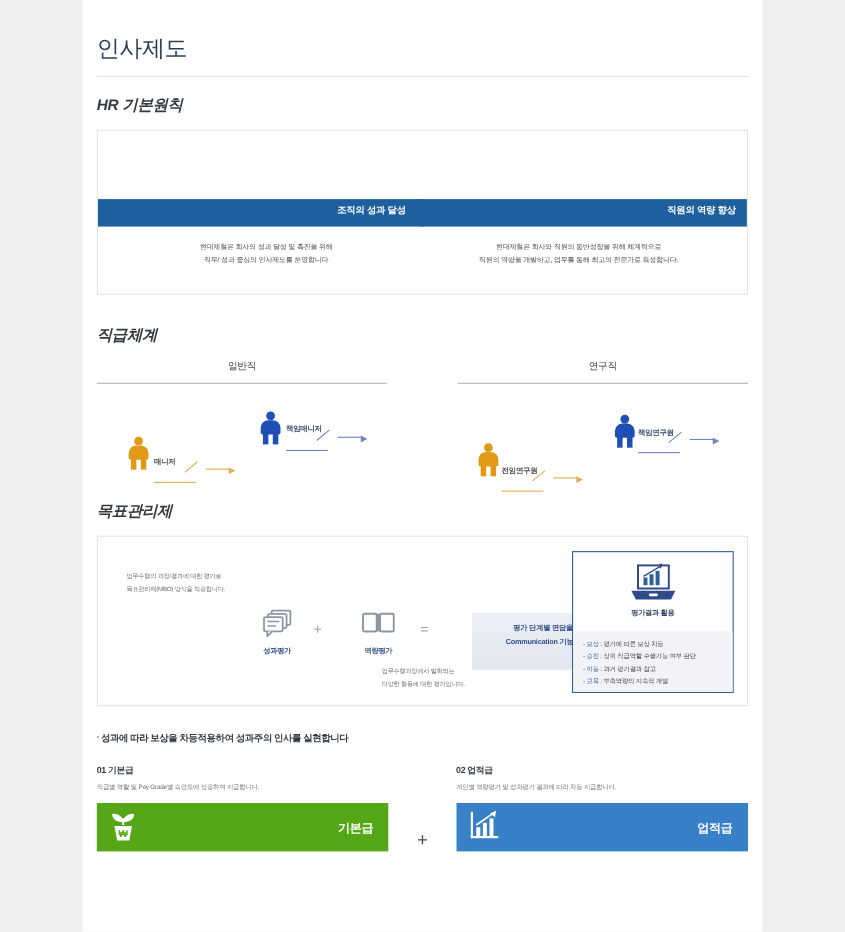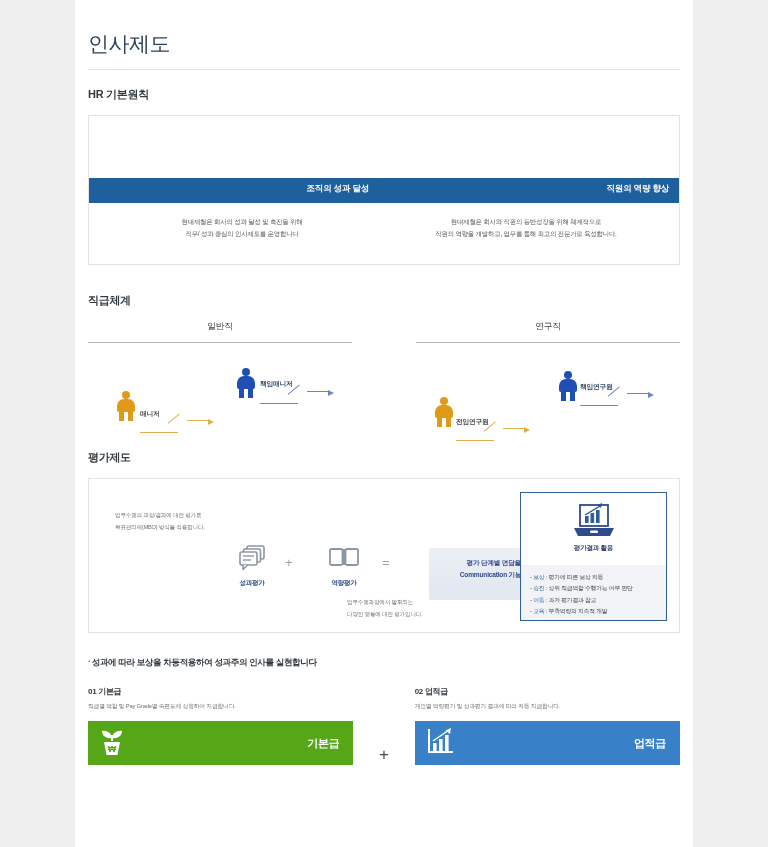--- a/index.html
+++ b/index.html
@@ -16,22 +16,22 @@
   }
   .inner { padding: 30px 13px 8px 13px; }
 
   
   .page-title {
     font-size: 21px; color: #2d3f54; font-weight: 400;
     letter-spacing: -0.5px; padding-bottom: 11px;
   }
   .title-rule { border-bottom: 1px solid #e2e2e2; margin-bottom: 17px; }
   .sec-title {
-    font-size: 11px; font-weight: bold; color: #333a40;
-    letter-spacing: -0.3px; margin-bottom: 13px;
+    font-size: 14px; font-weight: bold; color: #333a40;
+    letter-spacing: -0.3px; margin-bottom: 13px; font-style: italic;
   }
   .sec-title.underline { text-decoration: underline; text-underline-offset: 2px; }
   .sec-gap { height: 28px; }
 
   
   .hr-box {
     position: relative; height: 150px;
     border: 1px solid #e4e4e4; background: #fff; overflow: hidden;
   }
   .band {
@@ -311,21 +311,21 @@
                 <div class="tip"></div>
           </div>
         </div>
 
       </div>
     </div>
   </div>
 
   <div style="height:12px"></div>
 
-  <div class="sec-title">평가제도</div>
+  <div class="sec-title">목표관리제</div>
 
   <div class="eval-box">
 
     <div class="eval-note">
       <div>업무수행의 과정/결과에 대한 평가로</div>
       <div>목표관리제(MBO) 방식을 적용합니다.</div>
     </div>
 
     <div class="eval-item" style="left:130px; top:62px;">
       <div class="ico-wrap">

